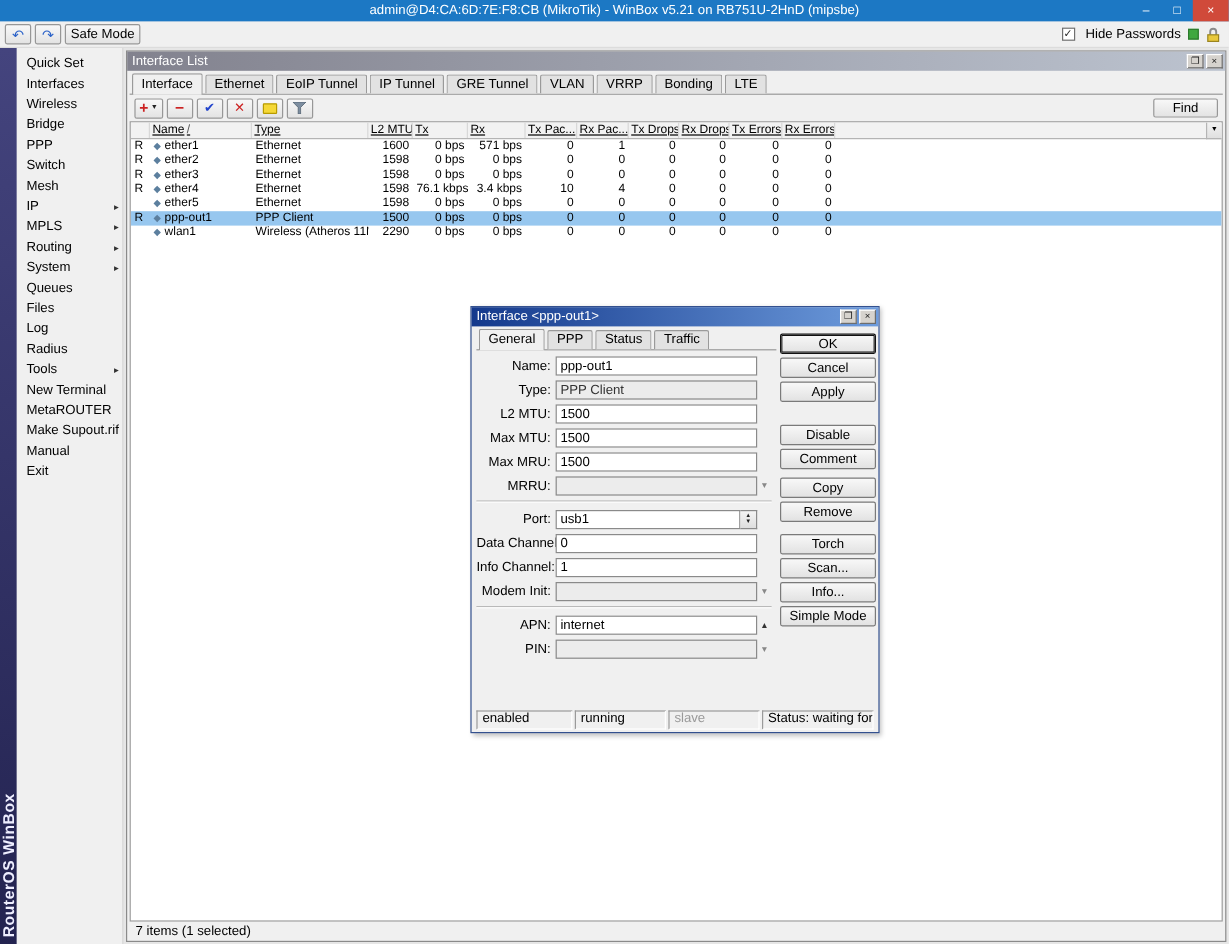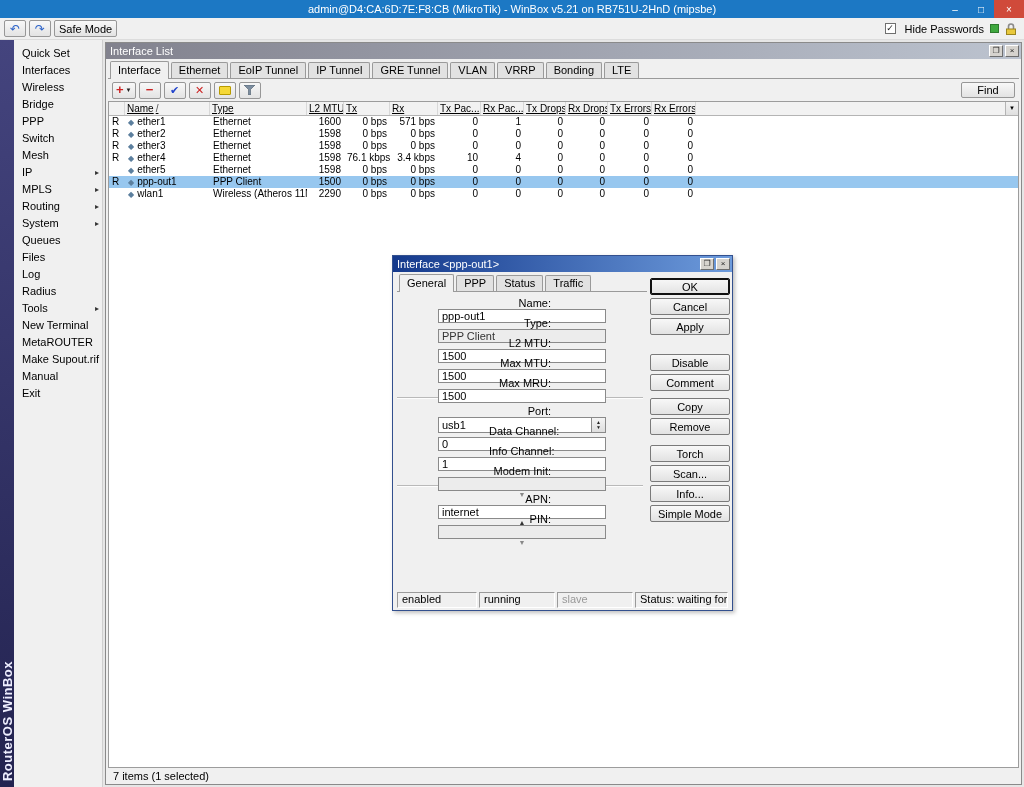--- a/index.html
+++ b/index.html
@@ -68,21 +68,21 @@
   .col-txd{width:42px} .col-rxd{width:42px} .col-txe{width:44px} .col-rxe{width:44px}
   .col-dd { position:absolute; right:0; top:0; width:13px; height:14px; background:linear-gradient(180deg,#f2f2f2,#e0e0e0); border-left:1px solid #b4b4b4; border-bottom:1px solid #b4b4b4; font-size:6px; text-align:center; line-height:13px; }
   .c-footer { height:16px; flex:0 0 16px; line-height:16px; padding-left:5px; }
   
   .dialog { position:absolute; left:289px; top:215px; width:341px; height:356px; background:#f0f0f0; border:1px solid #33508e; box-shadow:2px 2px 4px rgba(0,0,0,.25); display:flex; flex-direction:column; z-index:5; }
   .d-title { height:16px; flex:0 0 16px; background:linear-gradient(90deg,#14398c,#6d9bdc); color:#fff; display:flex; align-items:center; padding:0 2px 0 4px; }
   .d-body { flex:1; display:flex; flex-direction:column; padding:2px 2px 2px 4px; min-height:0; }
   .d-main { flex:1; display:flex; min-height:0; }
   .d-left { width:250px; display:flex; flex-direction:column; }
   .form { padding-top:5px; }
-  .frow { display:flex; align-items:center; margin-bottom:4px; height:16px;flex-direction:column; }
+  .frow { display:flex; align-items:center; margin-bottom:4px; height:16px; }
   .frow label { width:62px; text-align:right; margin-right:4px; white-space:nowrap; }
   .tin { width:168px; height:16px; border:1px solid #8a8a8a; background:#fff; padding:0 3px; font:inherit; }
   .tin.dis { background:#ececec; color:#333; }
   .flat-arrow { width:12px; text-align:center; font-size:7px; color:#333; }
   .flat-arrow.dim { color:#888; }
   .spinwrap { display:flex; width:168px; }
   .spinwrap .tin { width:154px; }
   .spin { width:14px; height:16px; border:1px solid #8a8a8a; border-left:none; background:linear-gradient(180deg,#f4f4f4,#dedede); display:flex; flex-direction:column; align-items:center; justify-content:center; font-size:5px; line-height:5px; color:#222; }
   .cb { width:11px; height:11px; border:1px solid #6f6f6f; background:#fff; display:inline-block; margin-right:4px; }
   .cb-spacer { width:66px; }
@@ -401,20 +401,25 @@
               <input class="tin" value="1500" style="">
             </div>
             <div class="frow">
               <label>Max MTU:</label>
               <input class="tin" value="1500" style="">
             </div>
             <div class="frow">
               <label>Max MRU:</label>
               <input class="tin" value="1500" style="">
             </div>
+            <div class="frow">
+              <label>MRRU:</label>
+              <input class="tin dis" readonly="" value="" style="">
+              <span class="flat-arrow dim">▼</span>
+            </div>
             <div class="hsep"></div>
             <div class="frow">
               <label>Port:</label>
               <span class="spinwrap">
                 <input class="tin" value="usb1" style="">
                 <span class="spin">
                   <span>▲</span>
                   <span>▼</span>
                 </span>
               </span>

